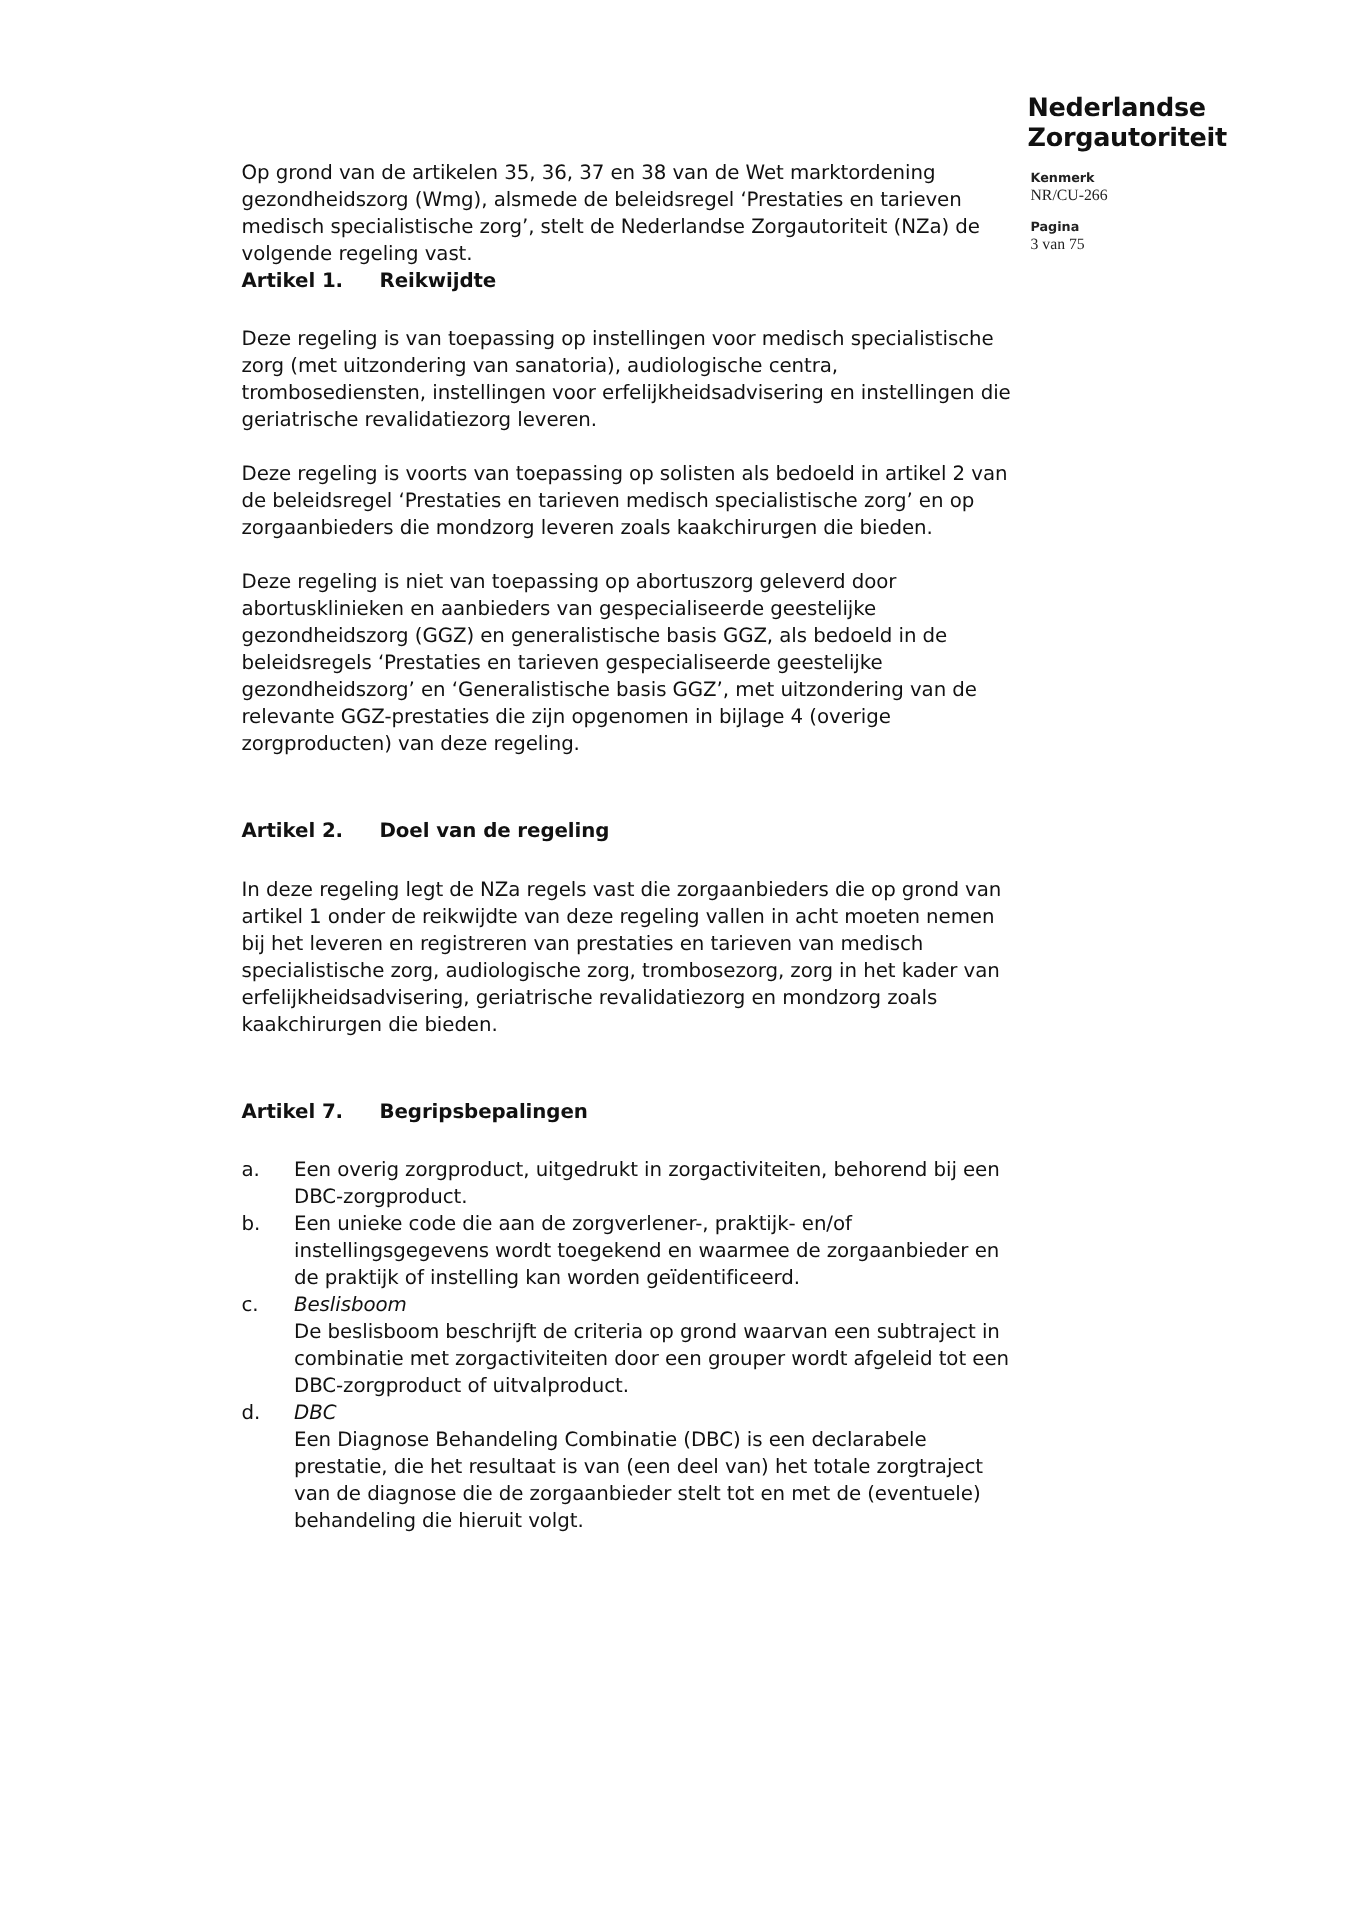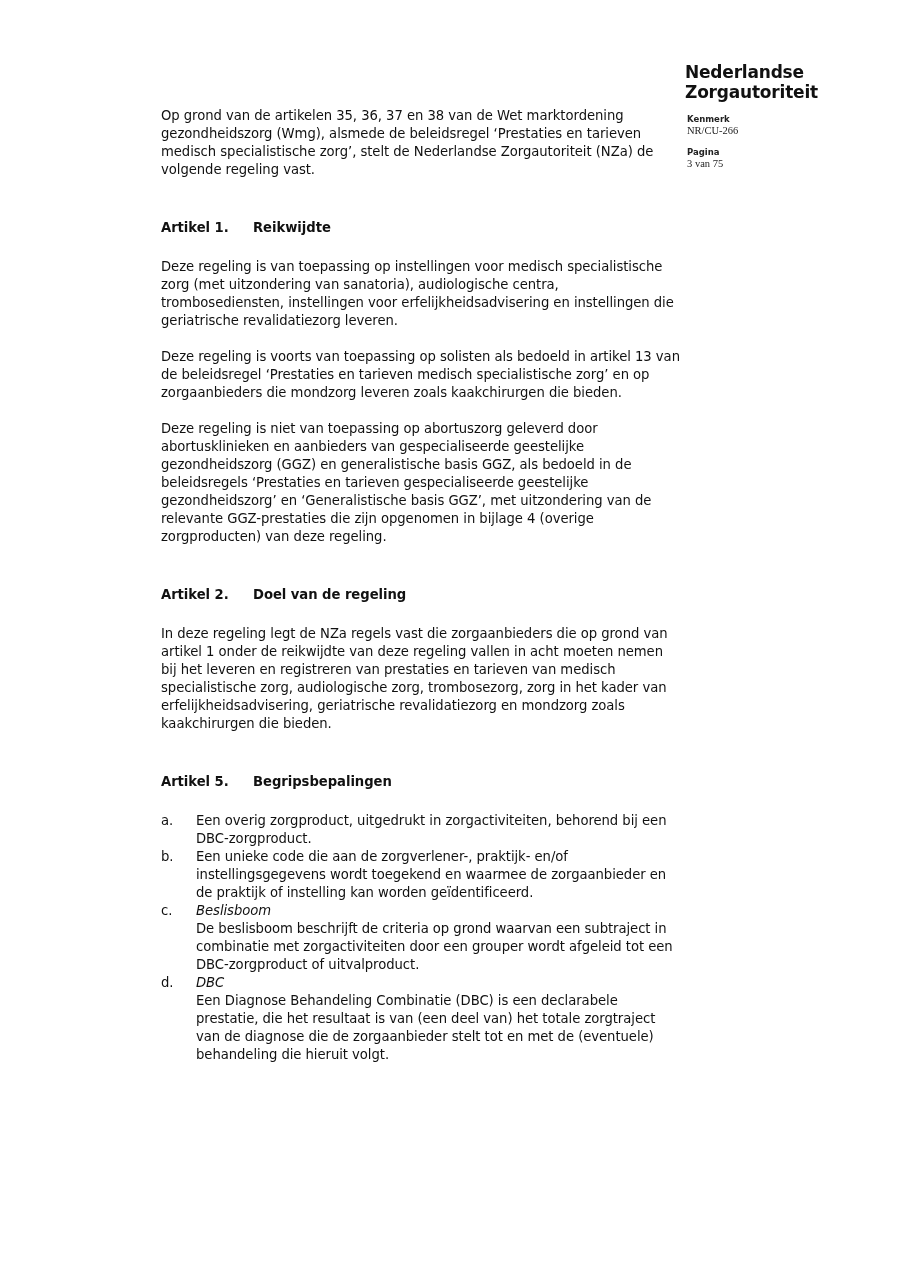--- a/index.html
+++ b/index.html
@@ -6,21 +6,21 @@
   body { width: 900px; height: 1273px; position: relative; overflow: hidden;
          font-family: "DejaVu Sans", "Liberation Sans", sans-serif; color: #111; }
   .org { position: absolute; left: 685px; top: 62px; font-size: 17px; font-weight: bold;
          font-family: "DejaVu Sans", sans-serif; letter-spacing: -0.2px; color: #111; }
   .meta { position: absolute; left: 687px; top: 114px; font-size: 10.5px; color: #222; }
   .meta .lbl { font-weight: bold; font-size: 8.5px; display: block; }
   .meta .val { display: block; margin-bottom: 9px; line-height: 14px; font-family: Liberation Serif, serif; }
   .main { position: absolute; left: 161px; top: 107px; width: 520px; font-size: 13.2px;
           line-height: 18px; letter-spacing: -0.05px; }
   p { margin: 0; }
-  .intro { margin-bottom: 40px; }
+  .intro { }
   h2 { font-size: 13.2px; margin: 0 0 21px 0; font-weight: bold; line-height: 18px; }
   h2 .num { display: inline-block; width: 92px; }
   .para { margin-bottom: 18px; }
   .sec-gap { margin-bottom: 40px; }
   ol.defs { list-style: none; padding: 0; margin: 0; }
   ol.defs li { position: relative; padding-left: 35px; }
   ol.defs .letter { position: absolute; left: 0; top: 0; }
   ol.defs .term { font-style: italic; display: block; }
   ol.defs .desc { display: block; }
 </style>
@@ -37,34 +37,34 @@
 </div>
 
 <div class="main">
   <p class="intro">Op grond van de artikelen 35, 36, 37 en 38 van de Wet marktordening gezondheidszorg (Wmg), alsmede de beleidsregel ‘Prestaties en tarieven medisch specialistische zorg’, stelt de Nederlandse Zorgautoriteit (NZa) de volgende regeling vast.</p>
 
   <section>
     <h2>
       <span class="num">Artikel 1.</span><span>Reikwijdte</span>
     </h2>
     <p class="para">Deze regeling is van toepassing op instellingen voor medisch specialistische zorg (met uitzondering van sanatoria), audiologische centra, trombosediensten, instellingen voor erfelijkheidsadvisering en instellingen die geriatrische revalidatiezorg leveren.</p>
-    <p class="para">Deze regeling is voorts van toepassing op solisten als bedoeld in artikel 13 van de beleidsregel ‘Prestaties en tarieven medisch specialistische zorg’ en op zorgaanbieders die mondzorg leveren zoals kaakchirurgen die bieden.</p>
+    <p class="para">Deze regeling is voorts van toepassing op solisten als bedoeld in artikel 2 van de beleidsregel ‘Prestaties en tarieven medisch specialistische zorg’ en op zorgaanbieders die mondzorg leveren zoals kaakchirurgen die bieden.</p>
     <p class="para sec-gap">Deze regeling is niet van toepassing op abortuszorg geleverd door abortusklinieken en aanbieders van gespecialiseerde geestelijke gezondheidszorg (GGZ) en generalistische basis GGZ, als bedoeld in de beleidsregels ‘Prestaties en tarieven gespecialiseerde geestelijke gezondheidszorg’ en ‘Generalistische basis GGZ’, met uitzondering van de relevante GGZ-prestaties die zijn opgenomen in bijlage 4 (overige zorgproducten) van deze regeling.</p>
   </section>
 
   <section>
     <h2>
       <span class="num">Artikel 2.</span><span>Doel van de regeling</span>
     </h2>
     <p class="para sec-gap">In deze regeling legt de NZa regels vast die zorgaanbieders die op grond van artikel 1 onder de reikwijdte van deze regeling vallen in acht moeten nemen bij het leveren en registreren van prestaties en tarieven van medisch specialistische zorg, audiologische zorg, trombosezorg, zorg in het kader van erfelijkheidsadvisering, geriatrische revalidatiezorg en mondzorg zoals kaakchirurgen die bieden.</p>
   </section>
 
   <section>
     <h2>
-      <span class="num">Artikel 5.</span><span>Begripsbepalingen</span>
+      <span class="num">Artikel 7.</span><span>Begripsbepalingen</span>
     </h2>
 
     <ol class="defs">
       <li>
         <span class="letter">a.</span>
         <span class="desc">Een overig zorgproduct, uitgedrukt in zorgactiviteiten, behorend bij een DBC-zorgproduct.</span>
       </li>
       <li>
         <span class="letter">b.</span>
         <span class="desc">Een unieke code die aan de zorgverlener-, praktijk- en/of instellingsgegevens wordt toegekend en waarmee de zorgaanbieder en de praktijk of instelling kan worden geïdentificeerd.</span>

